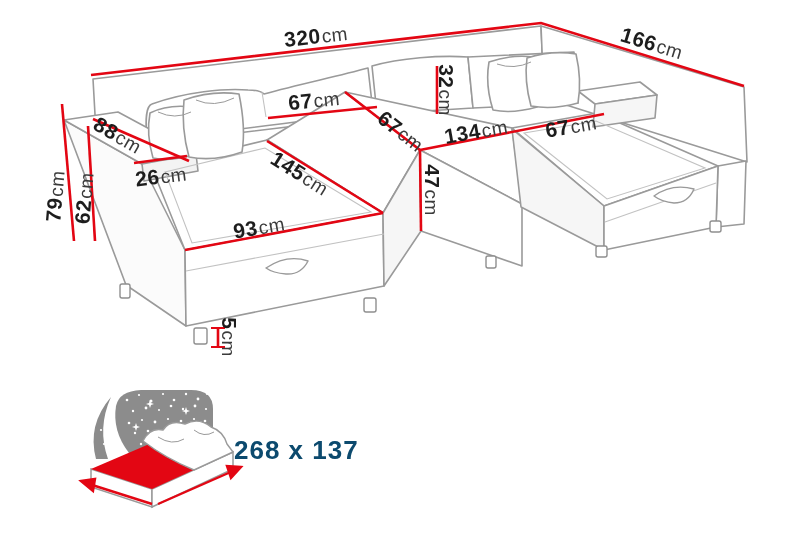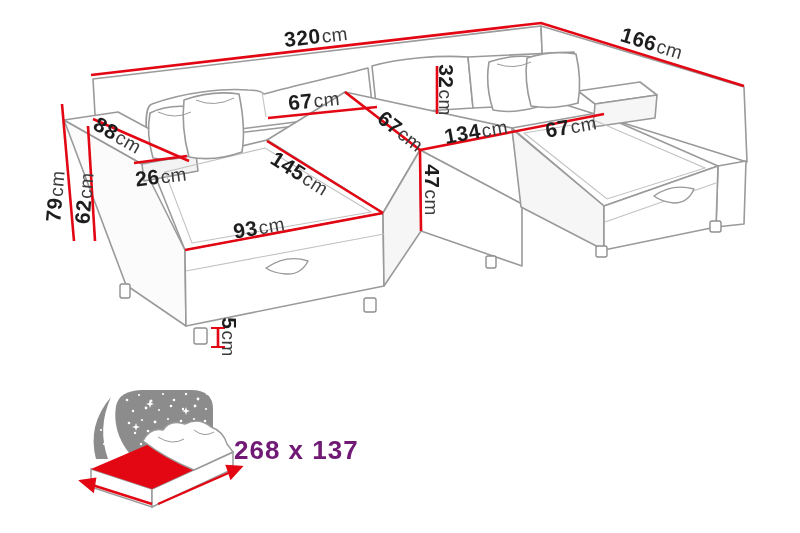--- a/index.html
+++ b/index.html
@@ -10,21 +10,21 @@
   .stage svg{position:absolute;left:0;top:0;}
   .dim{
     position:absolute;white-space:nowrap;
     transform:translate(-50%,-50%) rotate(var(--r,0deg));
     font-weight:800;font-size:21px;color:#1d1d1d;line-height:1;
     letter-spacing:.5px;
   }
   .dim .unit{font-weight:400;font-size:19px;color:#3b3b3b;margin-left:1px;}
   .bed-size{
     position:absolute;left:234px;top:437px;white-space:nowrap;
-    font-weight:700;font-size:26px;color:#701a75;letter-spacing:1px;line-height:1;
+    font-weight:700;font-size:26px;color:#0c4a6e;letter-spacing:1px;line-height:1;
   }
 </style>
 </head>
 <body>
 
 <div class="stage">
 
 <svg width="800" height="533" viewBox="0 0 800 533">
 
   <g fill="#ffffff" stroke="#9a9a9a" stroke-width="1.6" stroke-linejoin="round">

